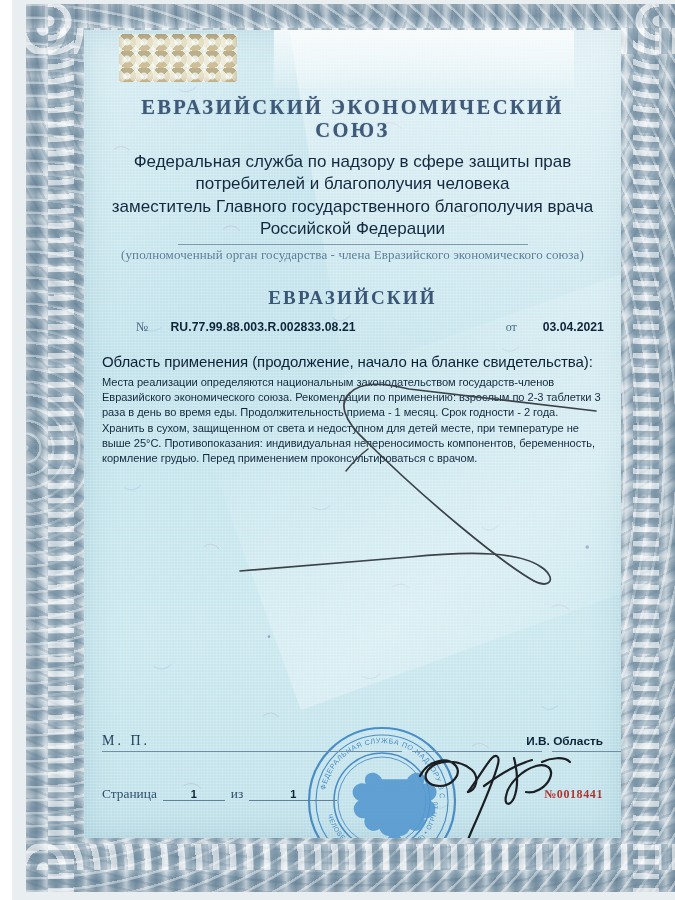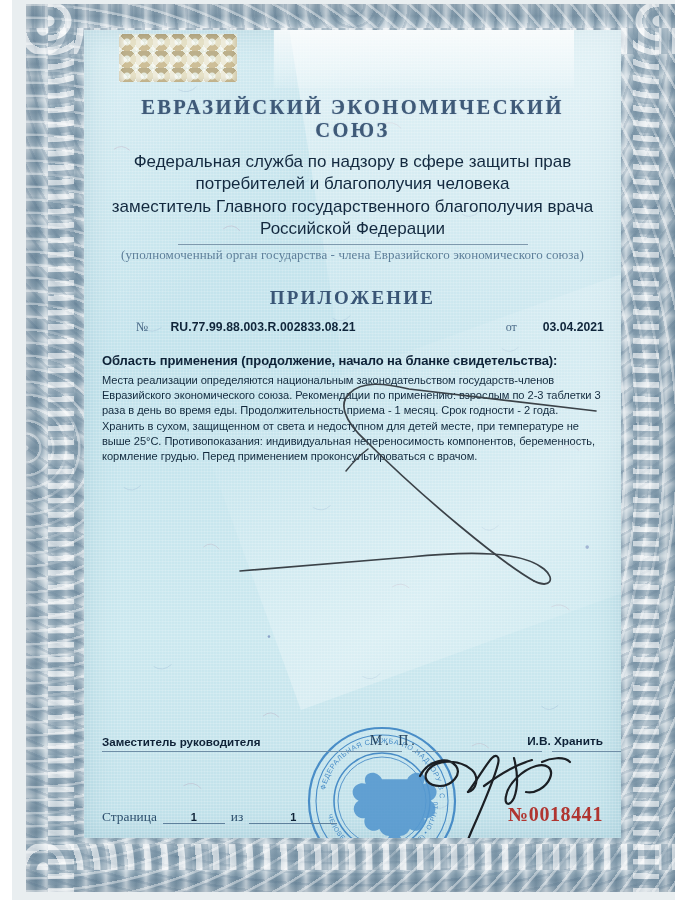--- a/index.html
+++ b/index.html
@@ -168,21 +168,21 @@
   }
   .numline .ot{
     font-family:"Liberation Serif", serif;font-size:12px;color:#4a6a88;
     margin-left:150px;
   }
   .numline .date{
     font-weight:bold;color:#10253a;font-size:12.2px;margin-left:26px;
   }
 
   .scope-head{
-    margin-top:18px;font-size:13px;font-weight:bold;color:#0e2237;
+    margin-top:18px;font-size:15px;font-weight:normal;color:#0e2237;
     letter-spacing:-.1px;
   }
   .scope-body{
     margin-top:5px;font-size:11.1px;color:#12293d;line-height:1.375;
     letter-spacing:-.05px;text-align:left;
   }
 
   
   .zmark{position:absolute;left:150px;top:345px;width:400px;height:260px;pointer-events:none;}
 
@@ -218,35 +218,35 @@
   .cap{
     font-family:"Liberation Serif", serif;font-size:8.6px;color:#3e6181;
     line-height:1.42;
   }
   .cap.pos{flex:0 0 300px;text-align:justify;}
   .cap.sig{flex:0 0 130px;text-align:center;padding-top:1px;}
   .cap.fio{flex:0 0 120px;text-align:center;padding-top:1px;}
 
   
   .pagerow{
-    position:absolute;left:18px;right:18px;bottom:12px;
+    position:absolute;left:18px;right:18px;bottom:36px;
     display:flex;align-items:baseline;justify-content:space-between;
   }
   .pagebox{display:flex;align-items:baseline;gap:6px;
     font-family:"Liberation Serif", serif;font-size:13.4px;color:#2d4f6d;}
   .fillline{
     display:inline-block;border-bottom:1px solid #5f819c;
     min-width:54px;text-align:center;
     font-family:"Liberation Sans", sans-serif;font-weight:bold;
     font-size:11px;color:#0e2237;padding:0 4px 0;
   }
   .fillline.wide{min-width:80px;}
   .serial{
     font-family:"Liberation Serif", serif;font-weight:bold;
-    font-size:20px;color:#b03530;letter-spacing:.6px;
+    font-size:12px;color:#b03530;letter-spacing:.6px;
   }
 </style>
 </head>
 <body>
 
 <div id="scan">
 
   <div class="border-frame">
     <div class="scallop top"></div>
     <div class="scallop bot"></div>
@@ -304,21 +304,21 @@
 
       <div>
         <div class="authority">
           <div>Федеральная служба по надзору в сфере защиты прав потребителей и благополучия человека</div>
           <div>заместитель Главного государственного благополучия врача Российской Федерации</div>
         </div>
         <div class="auth-rule"></div>
         <div class="auth-note">(уполномоченный орган государства - члена Евразийского экономического союза)</div>
       </div>
 
-      <div class="doc-title">ПРИЛОЖЕНИЕ</div>
+      <div class="doc-title">ЕВРАЗИЙСКИЙ</div>
 
       <div class="numline">
         <span class="lbl">№</span>
         <span class="regno">RU.77.99.88.003.R.002833.08.21</span>
         <span class="ot">от</span>
         <span class="date">03.04.2021</span>
 
       </div>
 
       <div class="scope-head">Область применения (продолжение, начало на бланке свидетельства):</div>
@@ -370,23 +370,22 @@
                  C 52 92, 48 102, 52 106 C 56 110, 64 102, 66 92"></path>
         <path d="M70 34 C 86 22, 104 12, 118 8"></path>
         <path d="M100 6 C 104 22, 104 36, 100 46 C 96 54, 90 54, 92 44 C 94 32, 108 18, 122 14
                  C 132 11, 140 16, 136 26 C 132 36, 120 42, 112 40"></path>
         <path d="M128 10 C 136 6, 150 4, 156 10"></path>
       </g>
     </svg>
 
     <div class="signblock">
       <div class="sign-row">
-        <div class="post">Заместитель  руководителя</div>
         <div class="mp">М. П.</div>
-        <div class="name">И.В. Хранить</div>
+        <div class="name">И.В. Область</div>
       </div>
       <div class="rule-row">
         <div class="rule r1"></div>
         <div class="rule r2"></div>
         <div class="rule r3"></div>
       </div>
     </div>
 
     <div class="pagerow">
       <div class="pagebox">

